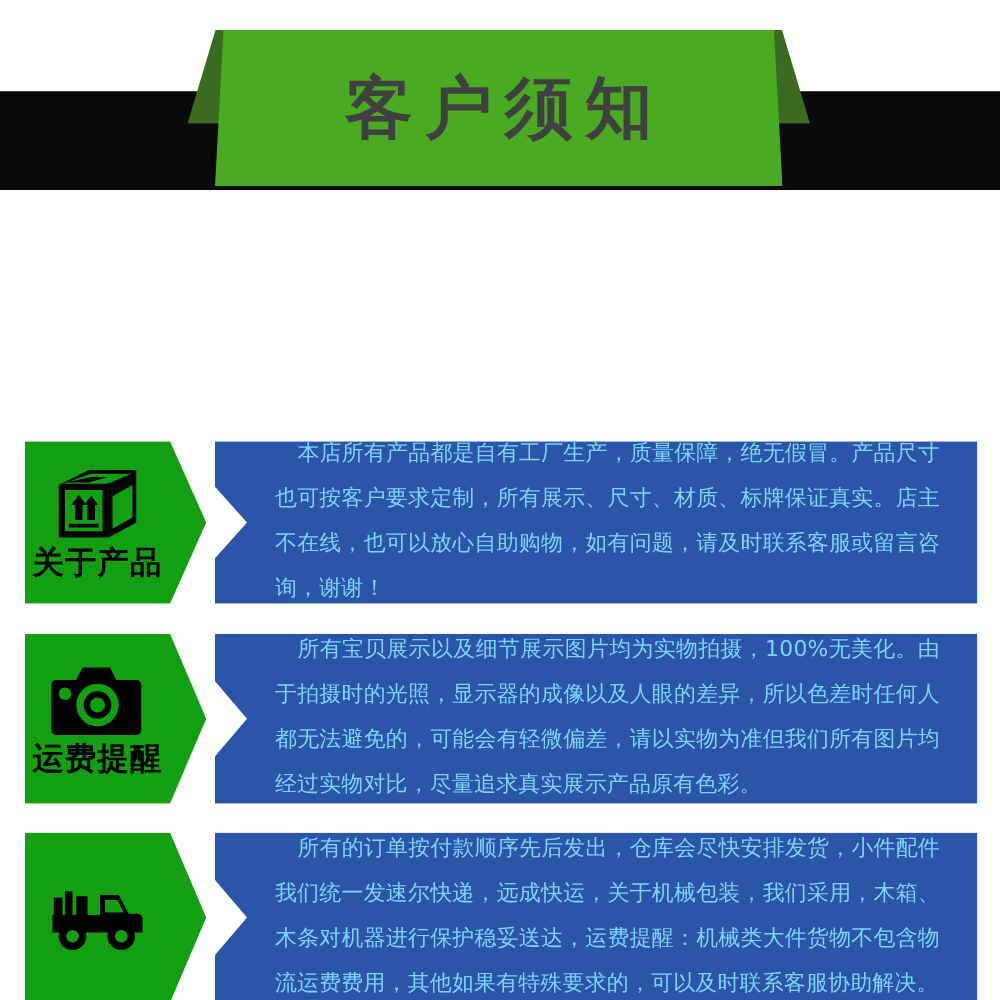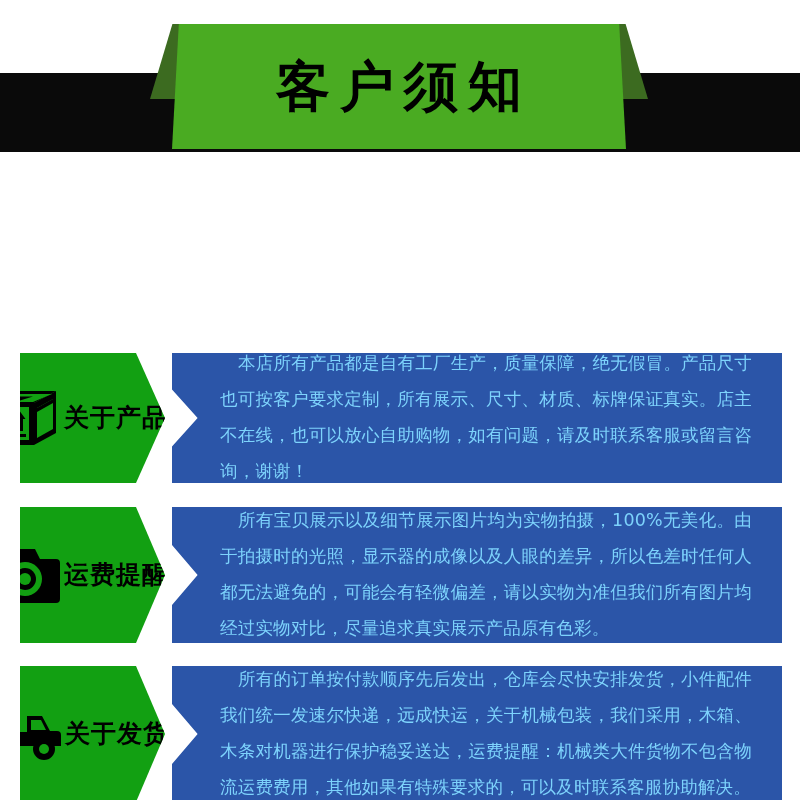--- a/index.html
+++ b/index.html
@@ -66,21 +66,21 @@
   }
   .banner-title {
     position: absolute;
     left: 0;
     top: 0;
     width: 454px;
     height: 125px;
     display: flex;
     align-items: center;
     justify-content: center;
-    color: #000000;
+    color: #404040;
     font-size: 54px;
     font-weight: bold;
     letter-spacing: 10px;
     text-indent: 10px;
     line-height: 1;
     white-space: nowrap;
   }
 
   
   .rows {
@@ -101,21 +101,21 @@
     
     clip-path: polygon(0% 0%, 80% 0%, 100% 50%, 80% 100%, 0% 100%);
     display: flex;
     flex-direction: column;
     align-items: flex-start;
     justify-content: center;
   }
   .label-inner {
     width: 116px;
     display: flex;
-    flex-direction: row;
+    flex-direction: column;
     align-items: center;
     justify-content: center;
     gap: 2px;
   }
   .icon-wrap {
     width: 78px;
     height: 62px;
     display: flex;
     align-items: center;
     justify-content: center;
@@ -238,21 +238,20 @@
               <path d="M2,28 H40 V12 H55 L63,27 H70 a4,4 0 0 1 4,4 V42 H2 Z" fill="#000000"></path>
 
               <polygon points="44,16 54,16 59,26 44,26" fill="#12a012"></polygon>
 
               <circle cx="18" cy="45" r="11" fill="#000000"></circle>
               <circle cx="18" cy="45" r="5" fill="#12a012"></circle>
               <circle cx="57" cy="45" r="11" fill="#000000"></circle>
               <circle cx="57" cy="45" r="5" fill="#12a012"></circle>
             </svg>
           </div>
-          <div class="label-text">关于发货</div>
         </div>
       </div>
       <div class="text-panel" style="height:136px;">
         <div class="panel-text">所有的订单按付款顺序先后发出，仓库会尽快安排发货，小件配件我们统一发速尔快递，远成快运，关于机械包装，我们采用，木箱、木条对机器进行保护稳妥送达，运费提醒：机械类大件货物不包含物流运费费用，其他如果有特殊要求的，可以及时联系客服协助解决。</div>
       </div>
     </div>
 
     <div class="row" style="top:650px;">
       
       

